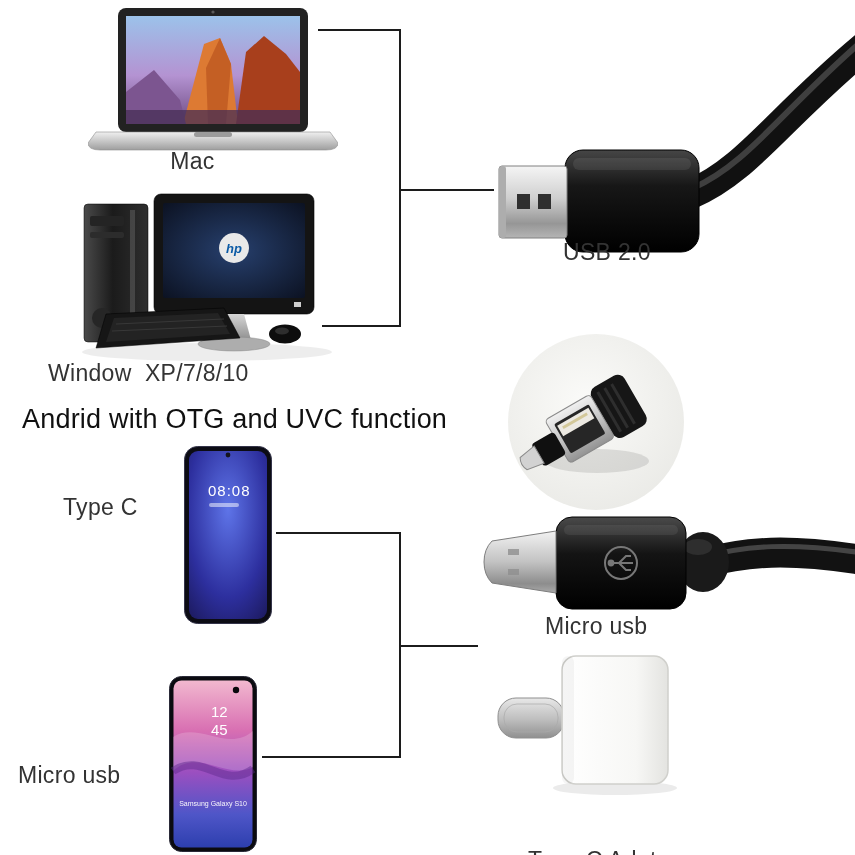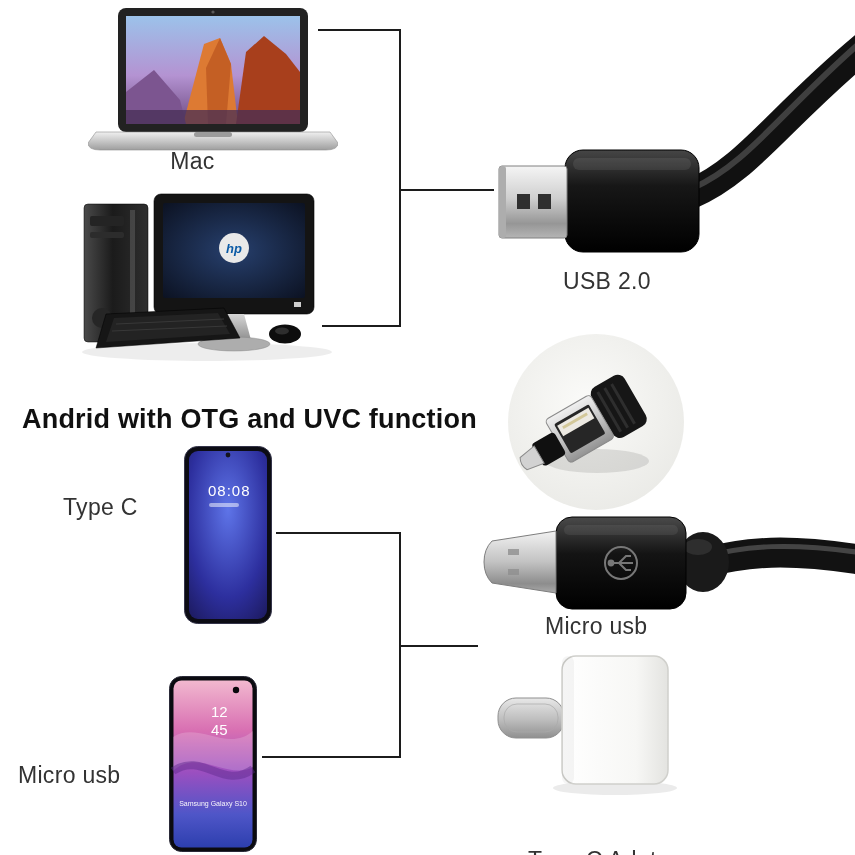--- a/index.html
+++ b/index.html
@@ -13,21 +13,21 @@
   .label {
     position:absolute;
     font-size:23px;
     color:#333333;
     letter-spacing:0.3px;
     white-space:pre;
   }
   .heading {
     position:absolute;
     font-size:27px;
-    font-weight:700;
+    font-weight:400;
     color:#101010;
     letter-spacing:0.2px;
     white-space:pre;
   }
   .center { text-align:center; }
   svg { display:block; }
 </style>
 </head>
 <body>
 
@@ -108,20 +108,21 @@
       <polygon points="72,130 176,125 188,146 64,154" fill="#232323"></polygon>
       <line x1="74" y1="136" x2="182" y2="131" stroke="#383838" stroke-width="1"></line>
       <line x1="70" y1="143" x2="185" y2="138" stroke="#383838" stroke-width="1"></line>
     </g>
     <g>
       <ellipse cx="243" cy="146" rx="16" ry="9.5" fill="#0d0d0d"></ellipse>
       <ellipse cx="240" cy="143" rx="7" ry="3.5" fill="#2e2e2e"></ellipse>
     </g>
   </svg>
 
+  <div class="label" style="left:48px;top:360px">Window  XP/7/8/10</div>
 
   <div class="heading" style="left:22px;top:404px">Andrid with OTG and UVC function</div>
 
   <svg class="abs" style="left:183px;top:445px" width="90" height="180" viewBox="0 0 90 180">
     <defs>
       <radialGradient id="g-hw" cx="0.5" cy="0.35" r="0.95">
         <stop offset="0" stop-color="#5e74e8"></stop>
           <stop offset="0.55" stop-color="#2d2f9e"></stop>
           <stop offset="1" stop-color="#141040"></stop>
       </radialGradient>
@@ -174,21 +175,21 @@
     <path d="M 196 186 C 252 162 282 112 368 40" stroke="#111111" stroke-width="30" fill="none" stroke-linecap="round"></path>
     <path d="M 198 180 C 252 156 284 106 366 34" stroke="#484848" stroke-width="6" opacity="0.85" fill="none"></path>
     <rect x="70" y="142" width="134" height="102" rx="18" fill="url(#g-body1)" stroke="#000000"></rect>
     <rect x="78" y="150" width="118" height="12" rx="6" fill="rgba(255,255,255,0.08)"></rect>
     <rect x="4" y="158" width="68" height="72" rx="3" fill="url(#g-metal1)" stroke="#808080" stroke-width="1"></rect>
     <rect x="4" y="158" width="7" height="72" rx="3" fill="#adadad"></rect>
     <rect x="22" y="186" width="13" height="15" fill="#2f2f2f"></rect>
     <rect x="43" y="186" width="13" height="15" fill="#2f2f2f"></rect>
   </svg>
 
-  <div class="label" style="left:563px;top:268px">USB 2.0</div>
+  <div class="label" style="left:563px;top:239px">USB 2.0</div>
 
   <svg class="abs" style="left:505px;top:333px" width="182" height="180" viewBox="0 0 182 180">
     <defs>
       <radialGradient id="g-circle" cx="0.45" cy="0.4" r="0.8">
         <stop offset="0" stop-color="#fbfbf9"></stop>
           <stop offset="1" stop-color="#e6e6e2"></stop>
       </radialGradient>
       <linearGradient id="g-metal2" x1="0" y1="0" x2="0" y2="1">
         <stop offset="0" stop-color="#f0f0f0"></stop>
           <stop offset="0.5" stop-color="#c6c6c6"></stop>

